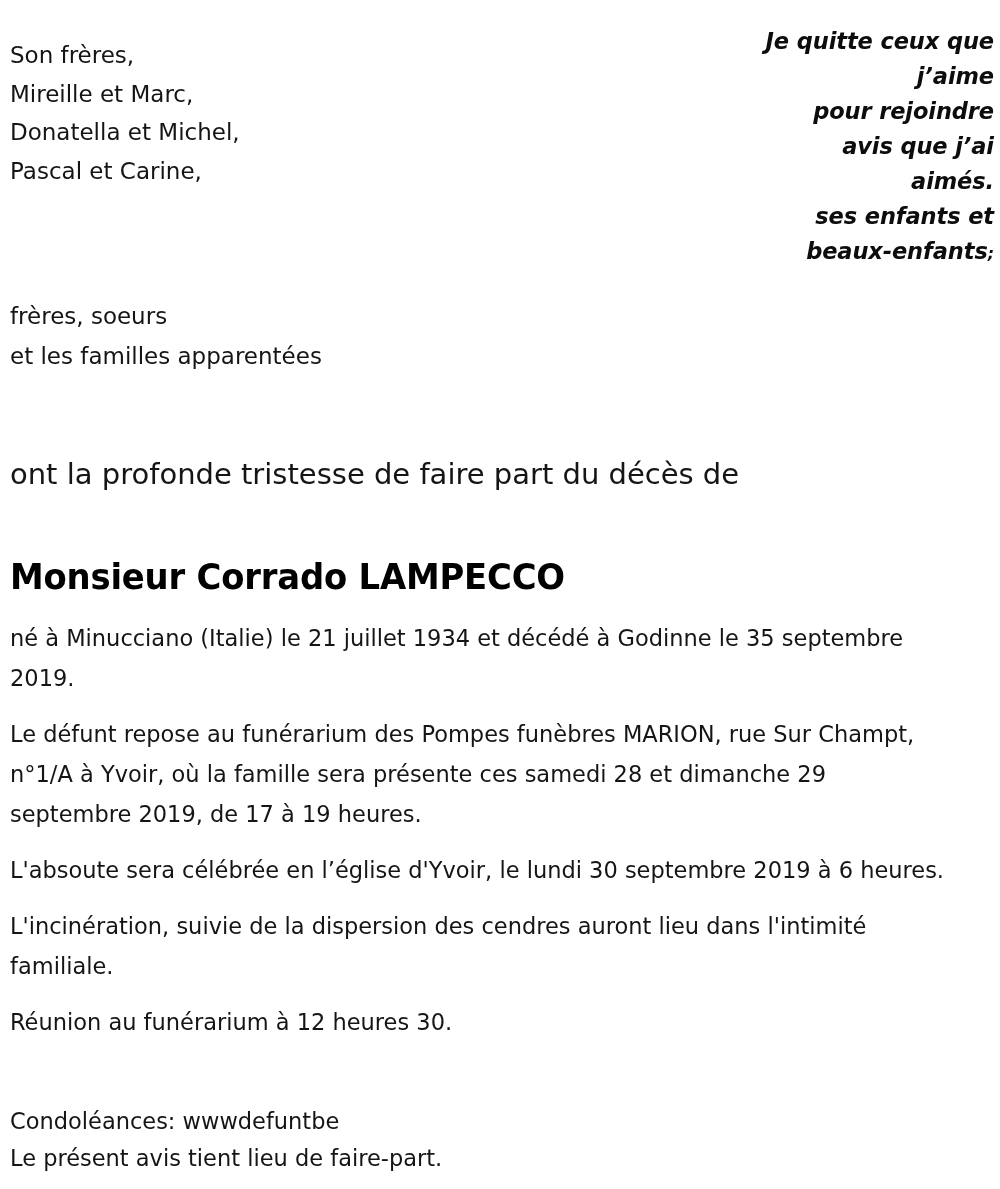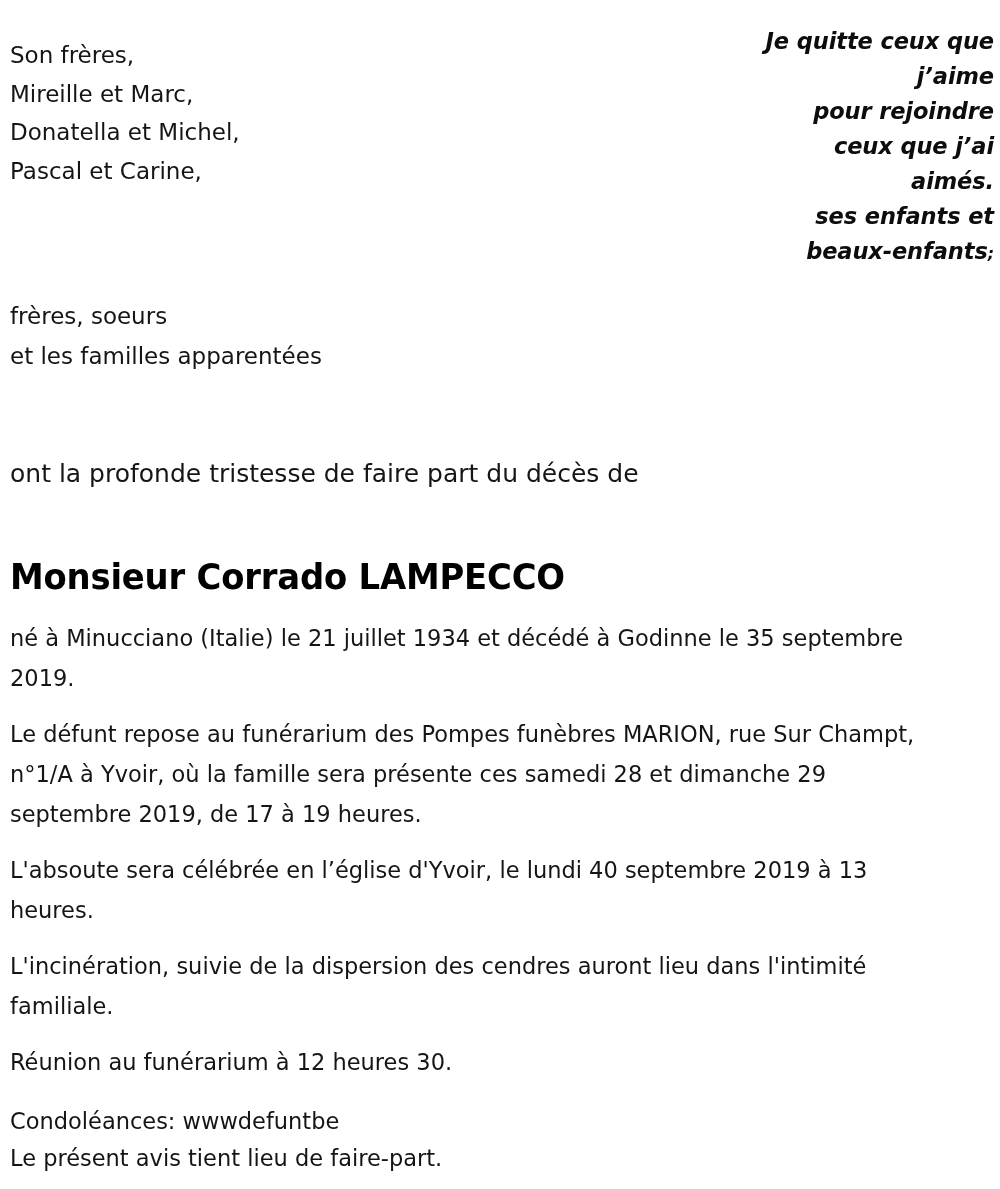--- a/index.html
+++ b/index.html
@@ -70,21 +70,21 @@
     font-weight: 400;
     color: #151515;
   }
   .relatives-block .line { display: block; white-space: nowrap; }
 
   .announce-line {
     position: absolute;
     top: 455px;
     left: 10px;
     width: 900px;
-    font-size: 25px;
+    font-size: 29px;
     line-height: 38px;
     font-weight: 400;
     color: #151515;
     white-space: nowrap;
   }
 
   
   .deceased-name {
     position: absolute;
     top: 530px;
@@ -132,21 +132,21 @@
 </style>
 </head>
 <body>
 
 <div class="page">
 
   <div class="epigraph">
     <span class="q-line">Je quitte ceux que</span>
     <span class="q-line">j’aime</span>
     <span class="q-line">pour rejoindre</span>
-    <span class="q-line">ceux que j’ai</span>
+    <span class="q-line">avis que j’ai</span>
     <span class="q-line">aimés.</span>
     <span class="q-line">ses enfants et</span>
     <span class="q-line"><span>beaux-enfants</span><span class="semi">;</span></span>
   </div>
 
   <div class="family-block">
     <span class="line">Son frères,</span>
     <span class="line">Mireille et Marc,</span>
     <span class="line">Donatella et Michel,</span>
     <span class="line">Pascal et Carine,</span>
@@ -157,21 +157,21 @@
     <span class="line">et les familles apparentées</span>
   </div>
 
   <div class="announce-line">ont la profonde tristesse de faire part du décès de</div>
 
   <h1 class="deceased-name">Monsieur Corrado LAMPECCO</h1>
 
   <div class="body-copy">
     <p>né à Minucciano (Italie) le 21 juillet 1934 et décédé à Godinne le 35 septembre 2019.</p>
     <p>Le défunt repose au funérarium des Pompes funèbres MARION, rue Sur Champt, n°1/A à Yvoir, où la famille sera présente ces samedi 28 et dimanche 29 septembre 2019, de 17 à 19 heures.</p>
-    <p>L'absoute sera célébrée en l’église d'Yvoir, le lundi 40 septembre 2019 à 13 heures.</p>
+    <p>L'absoute sera célébrée en l’église d'Yvoir, le lundi 30 septembre 2019 à 6 heures.</p>
     <p>L'incinération, suivie de la dispersion des cendres auront lieu dans l'intimité familiale.</p>
     <p class="tight">Réunion au funérarium à 12 heures 30.</p>
   </div>
 
   <div class="footer-block">
     <span class="line">Condoléances: wwwdefuntbe</span>
     <span class="line">Le présent avis tient lieu de faire-part.</span>
   </div>
 
 </div>

